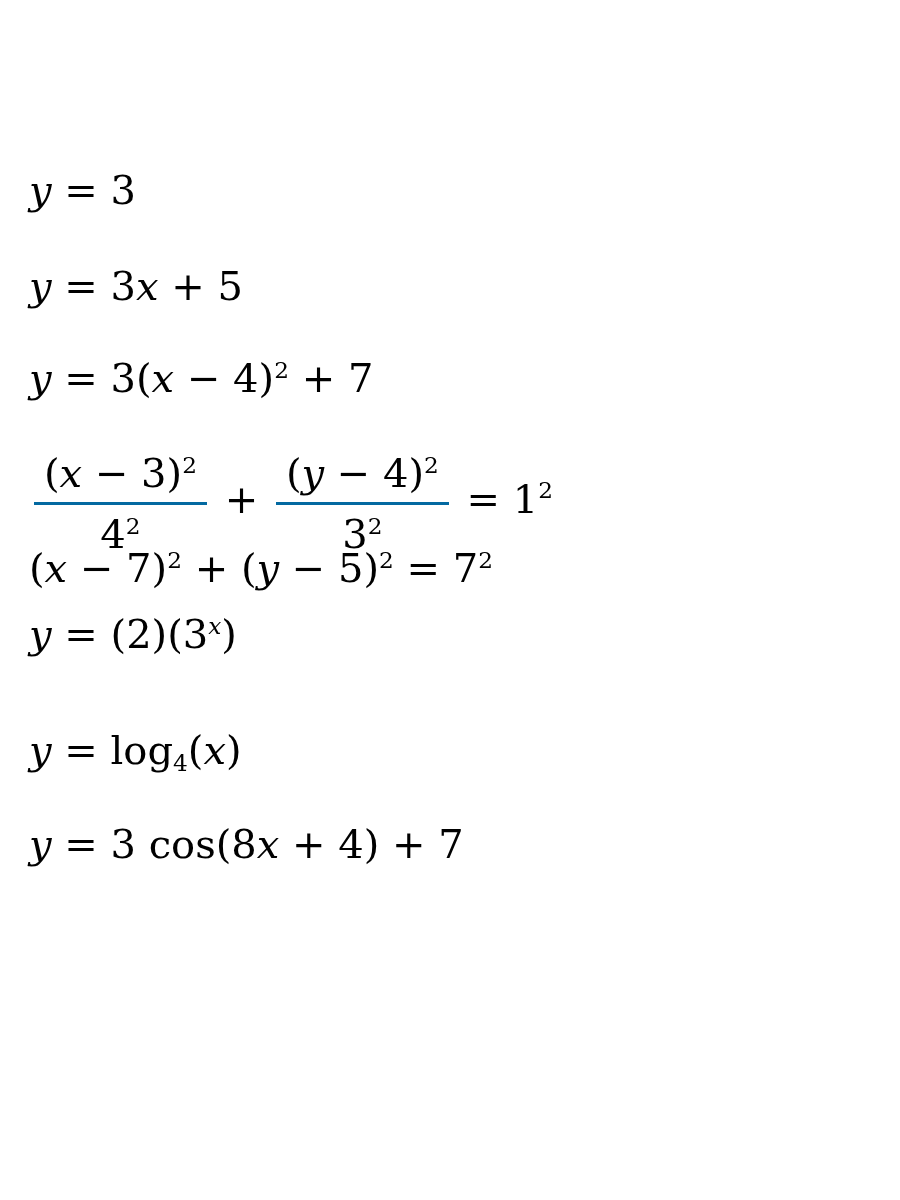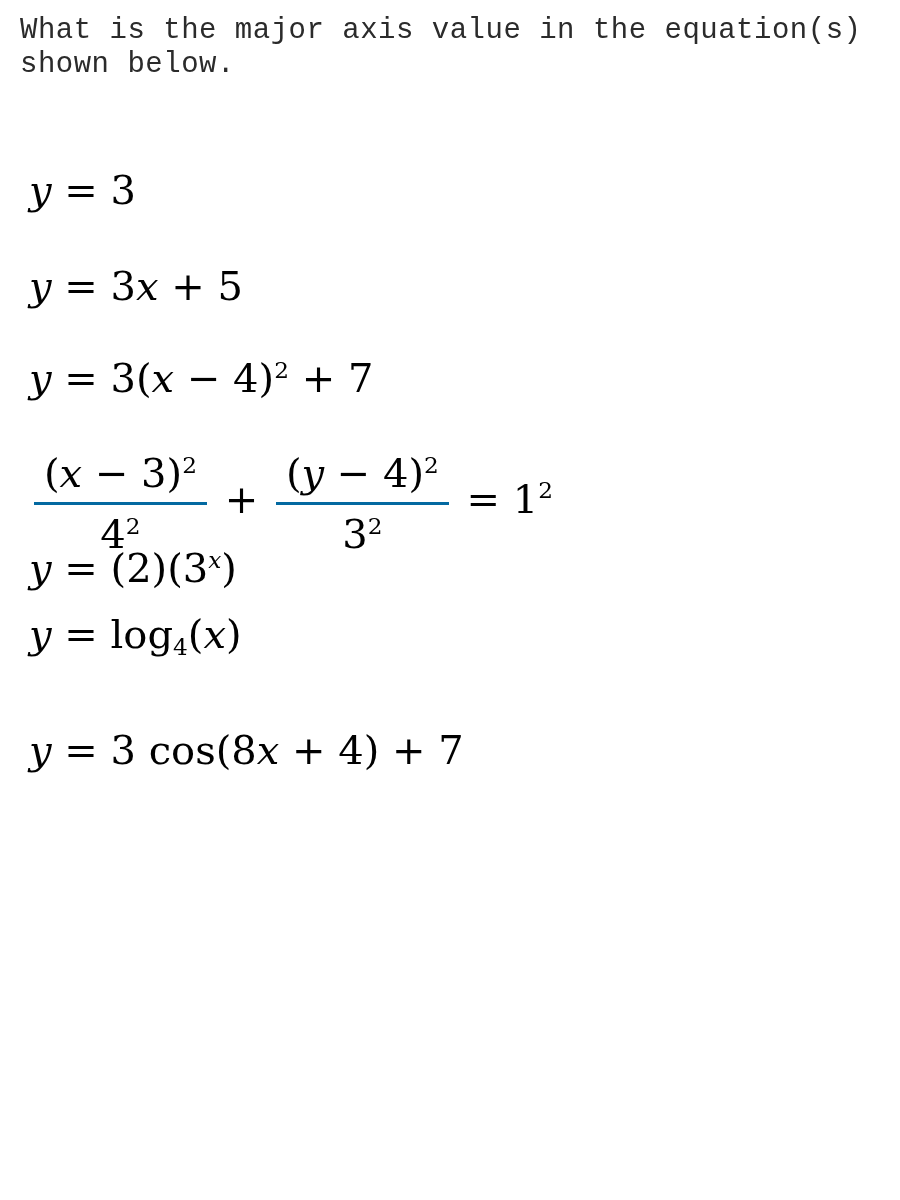--- a/index.html
+++ b/index.html
@@ -78,23 +78,23 @@
   .eq:nth-child(7)  { top: 730px; }
   .eq:nth-child(8)  { top: 824px; }
   .eq:nth-child(9)  { top: 920px; }
   .eq:nth-child(10) { top: 1013px; }
   .eq:nth-child(11) { top: 1105px; }
 </style>
 </head>
 <body>
 
 <div class="page">
-  <div class="question">What is the major axis value in the equation(s) shown below.</div>
   <div class="eq-list">
       <div class="eq"><span class="it">y</span><span> = 3</span></div>
       <div class="eq"><span class="it">y</span><span> = 3</span><span class="it">x</span><span> + 5</span></div>
       <div class="eq"><span class="it">y</span><span> = 3(</span><span class="it">x</span><span> − 4)</span><sup>2</sup><span> + 7</span></div>
       <div class="eq"><span class="frac"><span class="num"><span>(</span><span class="it">x</span><span> − 3)</span><sup>2</sup></span><span class="den"><span>4</span><sup>2</sup></span></span><span> + </span><span class="frac"><span class="num"><span>(</span><span class="it">y</span><span> − 4)</span><sup>2</sup></span><span class="den"><span>3</span><sup>2</sup></span></span><span> = 1</span><sup>2</sup></div>
+      <div class="eq"><span>(</span><span class="it">x</span><span> − 7)</span><sup>2</sup><span> + (</span><span class="it">y</span><span> − 5)</span><sup>2</sup><span> = 7</span><sup>2</sup></div>
       <div class="eq"><span class="it">y</span><span> = (2)(3</span><sup class="it">x</sup><span>)</span></div>
       <div class="eq"><span class="it">y</span><span> = log</span><sub>4</sub><span>(</span><span class="it">x</span><span>)</span></div>
       <div class="eq"><span class="it">y</span><span> = 3 cos(8</span><span class="it">x</span><span> + 4) + 7</span></div>
     </div>
 </div>
 
 </body></html>

